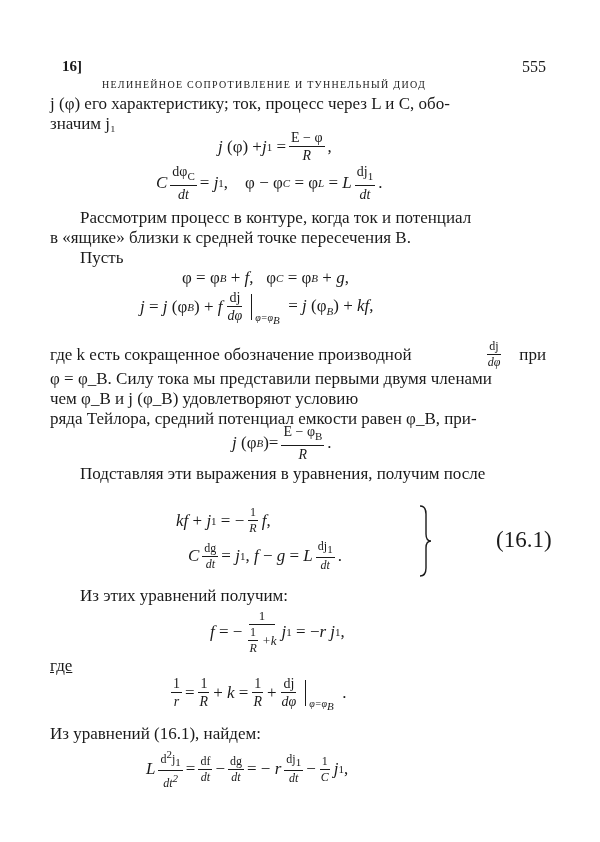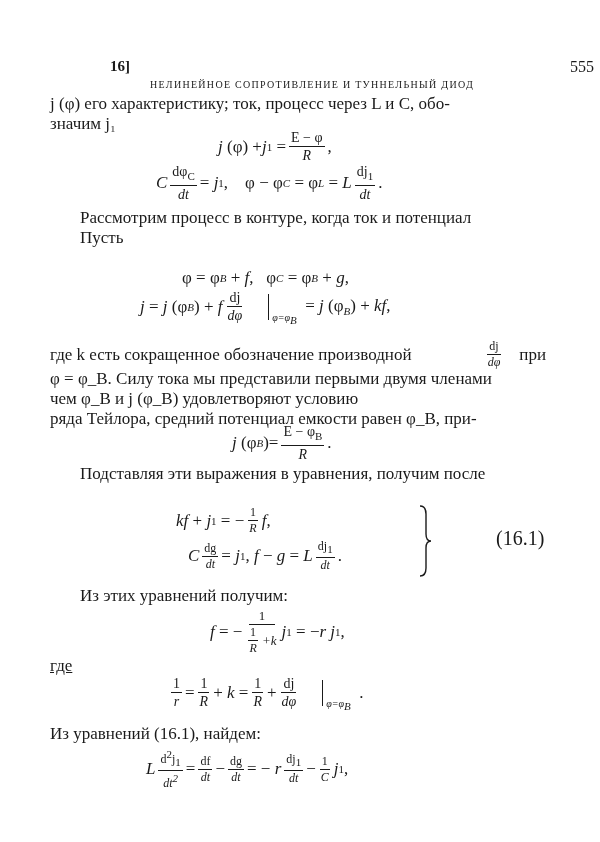--- a/index.html
+++ b/index.html
@@ -2,37 +2,37 @@
 <html><head>
 <meta charset="utf-8">
 <style>
   html, body { margin: 0; padding: 0; }
   body {
     width: 600px; height: 842px; background: #ffffff; overflow: hidden;
     font-family: "Liberation Serif", "DejaVu Serif", serif; color: #1a1a1a;
     position: relative;
   }
   .page { position: absolute; left: 0; top: 0; width: 600px; height: 842px; }
-  .header { position: absolute; top: 58px; left: 62px; width: 484px; height: 22px; font-size: 15px; margin-left: 48px; }
+  .header { position: absolute; top: 58px; left: 62px; width: 484px; height: 22px; font-size: 15px; }
   .hdr-num { position: absolute; left: 0; top: 0; font-weight: bold; }
   .hdr-title { position: absolute; left: 40px; top: 21px; font-size: 10px; font-weight: normal; letter-spacing: 1.3px; text-transform: uppercase; }
   .hdr-page { position: absolute; right: 0; top: 0; font-size: 16px; }
   .txt { position: absolute; left: 50px; width: 496px; font-size: 17px; line-height: 20px; text-align: justify; }
   .ind { text-indent: 30px; }
   .m { font-style: italic; }
   .eq { position: absolute; font-size: 17px; white-space: nowrap; display: flex; align-items: center; }
   .frac { display: inline-flex; flex-direction: column; align-items: center; vertical-align: middle; margin: 0 3px; font-size: 14px; line-height: 15px; }
   .frac .num { padding: 0 2px 1px; border-bottom: 1px solid #1a1a1a; }
   .frac .den { padding: 1px 2px 0; font-style: italic; }
   .frac.sm { font-size: 12px; line-height: 13px; }
   sub, sup { font-size: 11px; }
-  .bar { display: inline-block; border-left: 1px solid #1a1a1a; height: 26px; margin: 0 2px 0 21px; position: relative; }
+  .bar { display: inline-block; border-left: 1px solid #1a1a1a; height: 26px; margin: 0 2px 0 4px; position: relative; }
   .bar-sub { position: absolute; left: 3px; bottom: -6px; font-size: 10px; white-space: nowrap; font-style: italic; }
   .brace { position: absolute; left: 418px; top: 504px; width: 14px; height: 74px; }
-  .eqnum { position: absolute; left: 496px; top: 527px; font-size: 20px; }
+  .eqnum { position: absolute; left: 496px; top: 527px; font-size: 23px; }
 </style>
 </head>
 <body>
 
 <div class="page">
 
   <div class="header">
     <span class="hdr-num">16]</span>
     <span class="hdr-title">нелинейное сопротивление и туннельный диод</span>
     <span class="hdr-page">555</span>
@@ -59,20 +59,21 @@
       </span>=&nbsp;<span class="m">j</span><sub>1</sub>,
     &nbsp;&nbsp;&nbsp;φ − φ<sub class="m">C</sub>&nbsp;= φ<sub class="m">L</sub>&nbsp;= <span class="m">&nbsp;L</span>
     <span class="frac">
         <span class="num">dj<sub>1</sub></span>
         <span class="den">dt</span>
       </span>.
   </div>
 
   <div class="txt ind" style="top:208px;">
     <div>Рассмотрим процесс в контуре, когда ток и  потенциал</div>
+    <div style="text-indent:0">в «ящике» близки к средней точке пересечения B.</div>
     <div>Пусть</div>
   </div>
 
   <div class="eq" style="left:182px; top:268px;">
     φ = φ<sub class="m">B</sub>&nbsp;+ <span class="m">&nbsp;f</span>,&nbsp;&nbsp;&nbsp;φ<sub class="m">C</sub>&nbsp;= φ<sub class="m">B</sub>&nbsp;+ <span class="m">&nbsp;g</span>,
   </div>
 
   <div class="eq" style="left:140px; top:290px;">
     <span class="m">j</span>&nbsp;= <span class="m">&nbsp;j</span>&nbsp;(φ<sub class="m">B</sub>) + <span class="m">&nbsp;f</span>
     <span class="frac">

